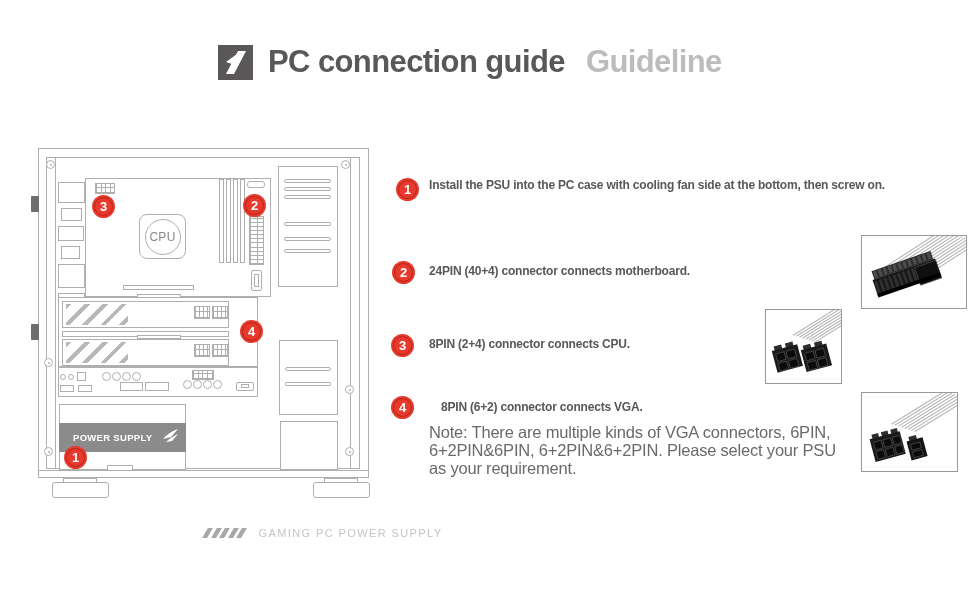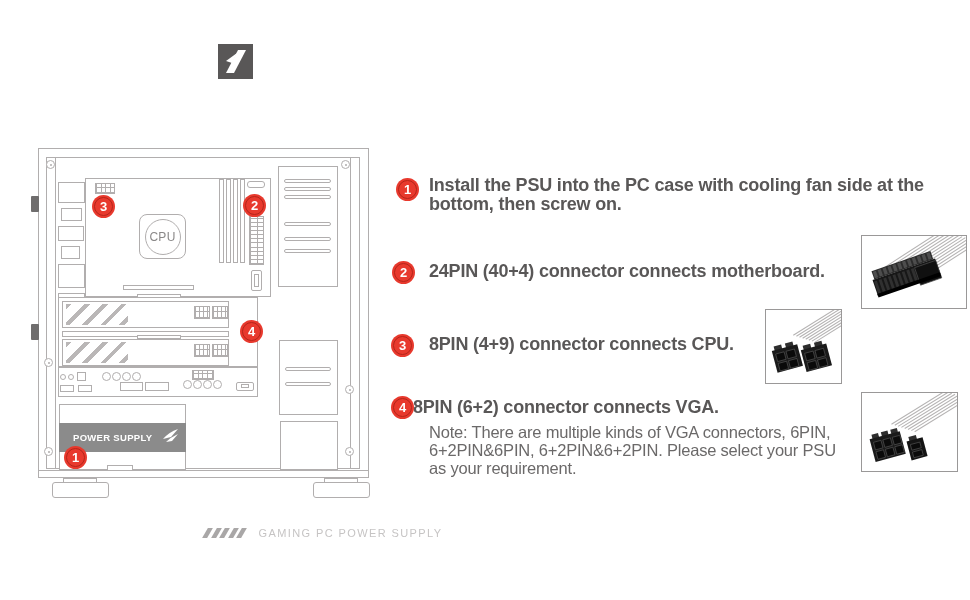--- a/index.html
+++ b/index.html
@@ -59,21 +59,21 @@
   .psu-band{position:absolute;left:59px;top:423px;width:127px;height:29px;background:var(--band);
        display:flex;align-items:center;justify-content:space-between;padding:0 6px;box-sizing:border-box;}
   .psu-label{color:#fff;font-size:9.5px;font-weight:bold;letter-spacing:.3px;white-space:nowrap;padding-left:8px;}
 
   
   .slot{position:absolute;height:4px;border:1px solid var(--line);border-radius:2px;background:#fff;box-sizing:border-box;}
 
   .tab{position:absolute;width:8px;height:16px;background:#6f6d6d;border-radius:1px;}
 
   
-  .ins-text{position:absolute;font-size:18px;line-height:18.5px;font-weight:bold;color:var(--dark);letter-spacing:-0.2px;}
+  .ins-text{position:absolute;font-size:12px;line-height:18.5px;font-weight:bold;color:var(--dark);letter-spacing:-0.2px;}
   .ins-note{position:absolute;font-size:16.5px;line-height:18px;font-weight:normal;color:#6b6969;letter-spacing:-0.2px;}
   .img-box{position:absolute;border:1px solid #9a9898;background:#fff;overflow:hidden;box-sizing:border-box;}
   .img-box svg{display:block;width:100%;height:100%;}
 
   
   .footer{position:absolute;left:205px;top:527px;display:flex;align-items:center;}
   .slashes{display:flex;align-items:center;margin-right:11px;}
   .slash{width:5px;height:10px;background:#a9a7a7;transform:skewX(-30deg);margin-right:3.5px;}
   .footer-text{font-size:11px;color:#c6c4c4;letter-spacing:1.4px;white-space:nowrap;}
 </style>
@@ -82,20 +82,22 @@
 
 <div class="page">
 
   <div class="header">
     <div class="logo">
       <svg viewBox="0 0 35 35" width="35" height="35">
         <polygon points="20,6 28,6 16,29 8,29" fill="#fff"></polygon>
         <polygon points="8,17 19,9 14,19" fill="#fff"></polygon>
       </svg>
     </div>
+    <div class="title">PC connection guide</div>
+    <div class="subtitle">Guideline</div>
   </div>
 
   <div>
 
     <div class="box" style="left:38px;top:148px;width:331px;height:330px;"></div>
     <div class="box" style="left:46px;top:157px;width:314px;height:312px;"></div>
     <div class="vline" style="left:55px;top:157px;height:312px;"></div>
     <div class="vline" style="left:350px;top:157px;height:312px;"></div>
 
     <div class="screw" style="left:46px;top:160px;"></div>
@@ -221,26 +223,26 @@
     <div class="ins-text" style="left:429px;top:176px;width:540px;">Install the PSU into the PC case with cooling fan side at the bottom, then screw on.</div>
 
     <div class="badge" style="left:392px;top:261px;">
         <span>2</span>
       </div>
     <div class="ins-text" style="left:429px;top:262px;width:420px;">24PIN (40+4) connector connects motherboard.</div>
 
     <div class="badge" style="left:391px;top:334px;">
         <span>3</span>
       </div>
-    <div class="ins-text" style="left:429px;top:335px;width:330px;">8PIN (4+9) connector connects CPU.</div>
+    <div class="ins-text" style="left:429px;top:335px;width:330px;">8PIN (2+4) connector connects CPU.</div>
 
     <div class="badge" style="left:391px;top:396px;">
         <span>4</span>
       </div>
-    <div class="ins-text" style="left:413px;top:398px;width:360px;">8PIN (6+2) connector connects VGA.</div>
+    <div class="ins-text" style="left:441px;top:398px;width:360px;">8PIN (6+2) connector connects VGA.</div>
     <div class="ins-note" style="left:429px;top:423px;width:415px;">Note: There are multiple kinds of VGA connectors, 6PIN, 6+2PIN&amp;6PIN, 6+2PIN&amp;6+2PIN. Please select your PSU as your requirement.</div>
   </div>
 
   <div class="img-box" style="left:861px;top:235px;width:106px;height:74px;">
     <svg viewBox="0 0 106 74">
       <g stroke="#b5b3b3" stroke-width="1.1">
         <line x1="20" y1="34" x2="82" y2="-6"></line>
           <line x1="23.4" y1="35.1" x2="85.4" y2="-4.9"></line>
         <line x1="26.8" y1="36.2" x2="88.8" y2="-3.8"></line>
           <line x1="30.2" y1="37.3" x2="92.2" y2="-2.7"></line>

